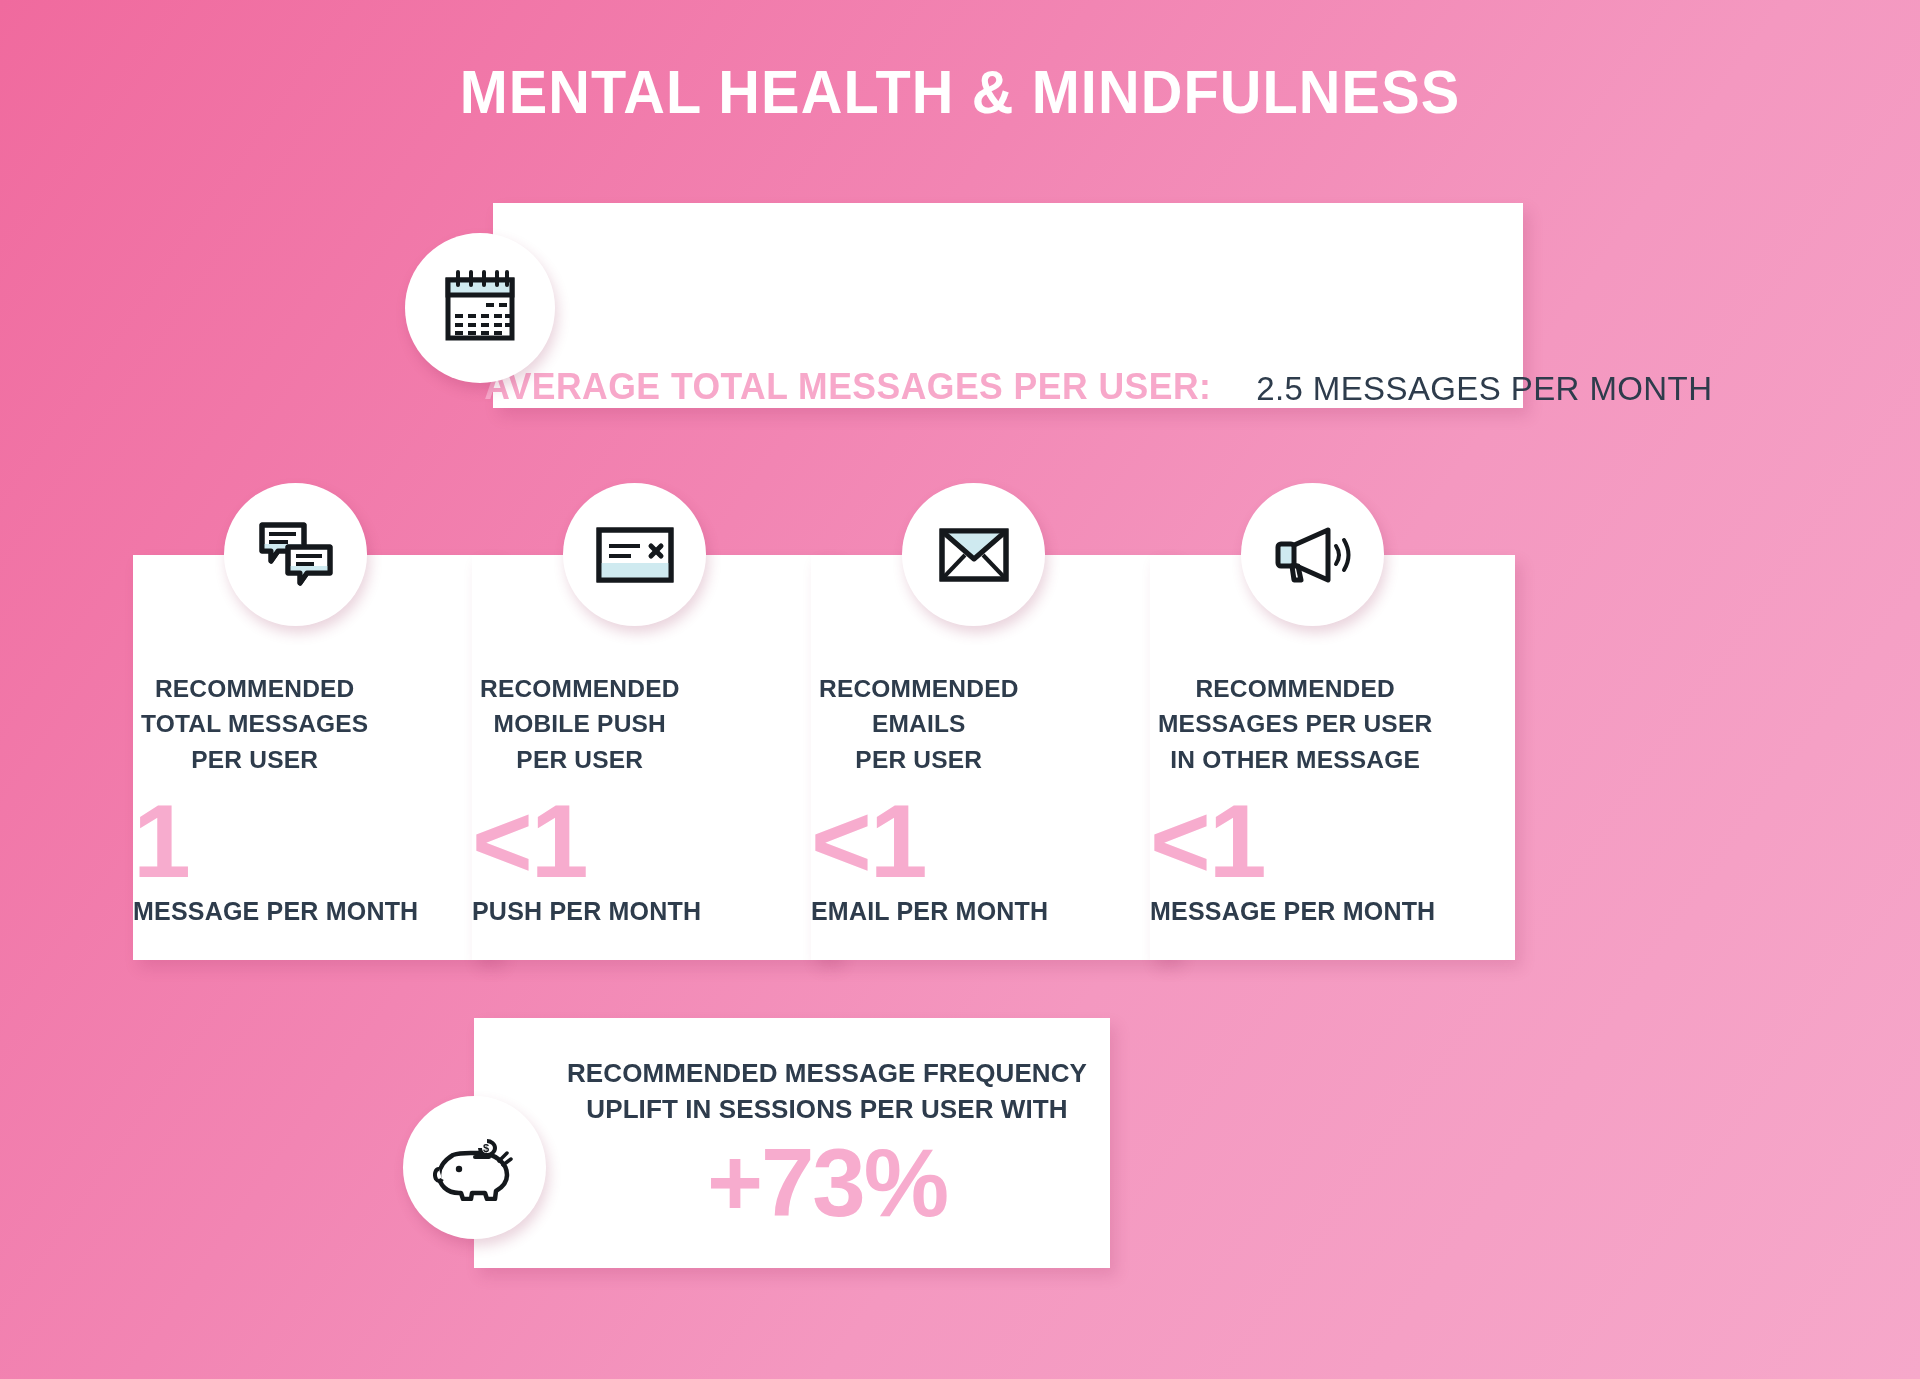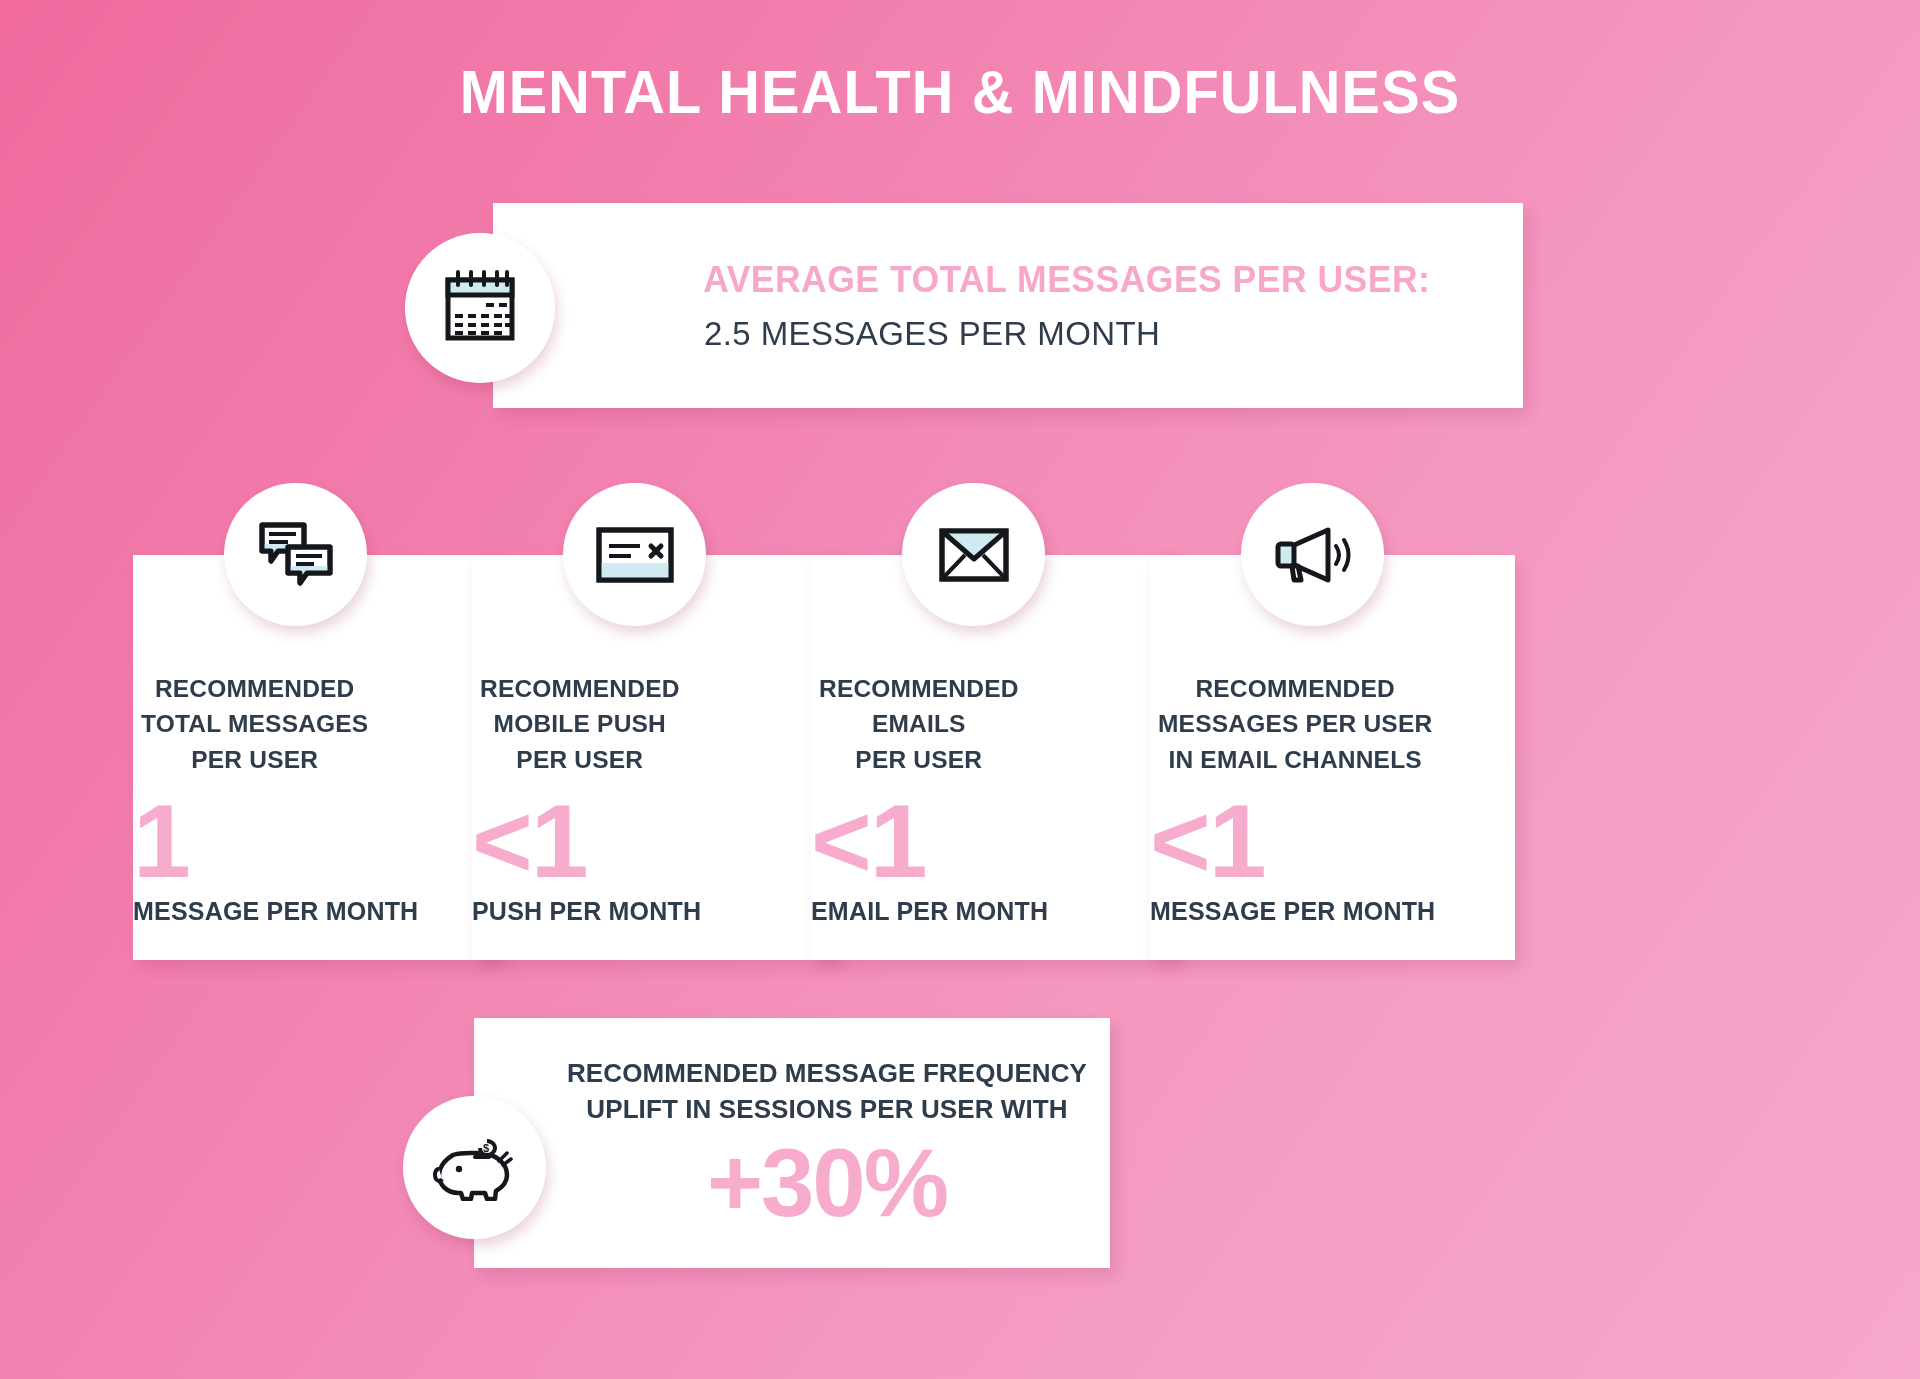--- a/index.html
+++ b/index.html
@@ -63,22 +63,22 @@
     width: 150px;
     height: 150px;
   }
   .banner-inner {
     position: absolute;
     left: 195px;
     top: 0;
     right: 30px;
     height: 100%;
     display: flex;
-    flex-direction: column;
-    align-items: flex-start;
+    flex-direction: row;
+    align-items: flex-end;
     justify-content: center;
     gap: 14px;
   }
   .banner-heading {
     color: #f7a8ca;
     font-size: 37px;
     font-weight: bold;
     letter-spacing: 0.5px;
     font-family: "Liberation Sans Narrow", "Liberation Sans", sans-serif;
     transform: scaleX(0.96);
@@ -300,21 +300,21 @@
       <path d="M67 53 L45 30" fill="none" stroke="#14181c" stroke-width="4"></path>
       <rect x="4" y="6" width="64" height="48" fill="none" stroke="#14181c" stroke-width="5"></rect>
     </svg>
   </span>
 </div>
 
 <div class="card metric-card col-3">
   <div class="metric-label">
     <div>RECOMMENDED</div>
     <div>MESSAGES PER USER</div>
-    <div>IN EMAIL CHANNELS</div>
+    <div>IN OTHER MESSAGE</div>
   </div>
   <div class="metric-number">&lt;1</div>
   <div class="metric-caption">MESSAGE PER MONTH</div>
 </div>
 <div class="badge metric-badge bcol-3">
   <span>
     <svg width="86" height="62" viewBox="0 0 86 62">
       <path d="M58 6 L22 22 V40 L58 56 Z" fill="#ffffff" stroke="#14181c" stroke-width="5" stroke-linejoin="round"></path>
       <rect x="8" y="20" width="16" height="22" rx="3" fill="#cfeaf0" stroke="#14181c" stroke-width="5"></rect>
       <path d="M22 42 L28 42 L31 56 L24 56 Z" fill="#ffffff" stroke="#14181c" stroke-width="5" stroke-linejoin="round"></path>
@@ -325,21 +325,21 @@
     </svg>
   </span>
 </div>
 
 <div class="card" id="uplift-card">
   <div class="uplift-inner">
     <div class="uplift-label">
       <div>RECOMMENDED MESSAGE FREQUENCY</div>
       <div>UPLIFT IN SESSIONS PER USER WITH</div>
     </div>
-    <div class="uplift-number">+30%</div>
+    <div class="uplift-number">+73%</div>
   </div>
 </div>
 <div class="badge" id="uplift-badge">
   <span>
     <svg width="84" height="66" viewBox="0 0 84 66">
       <path d="M20 20 C10 26 6 34 6 40 C6 50 14 58 26 58 L28 58 L30 64 L38 64 L39 58 L52 58 L54 64 L62 64 L63 56
                C70 52 74 46 74 40 C74 28 62 18 46 18 C38 18 28 17 20 20 Z" fill="#ffffff" stroke="#14181c" stroke-width="4.5" stroke-linejoin="round"></path>
       <path d="M6 34 C2 34 1 40 3 44 C5 47 8 46 9 44" fill="#ffffff" stroke="#14181c" stroke-width="4"></path>
       <circle cx="26" cy="34" r="3.2" fill="#14181c"></circle>
       <line x1="42" y1="22" x2="56" y2="22" stroke="#14181c" stroke-width="4" stroke-linecap="round"></line>

